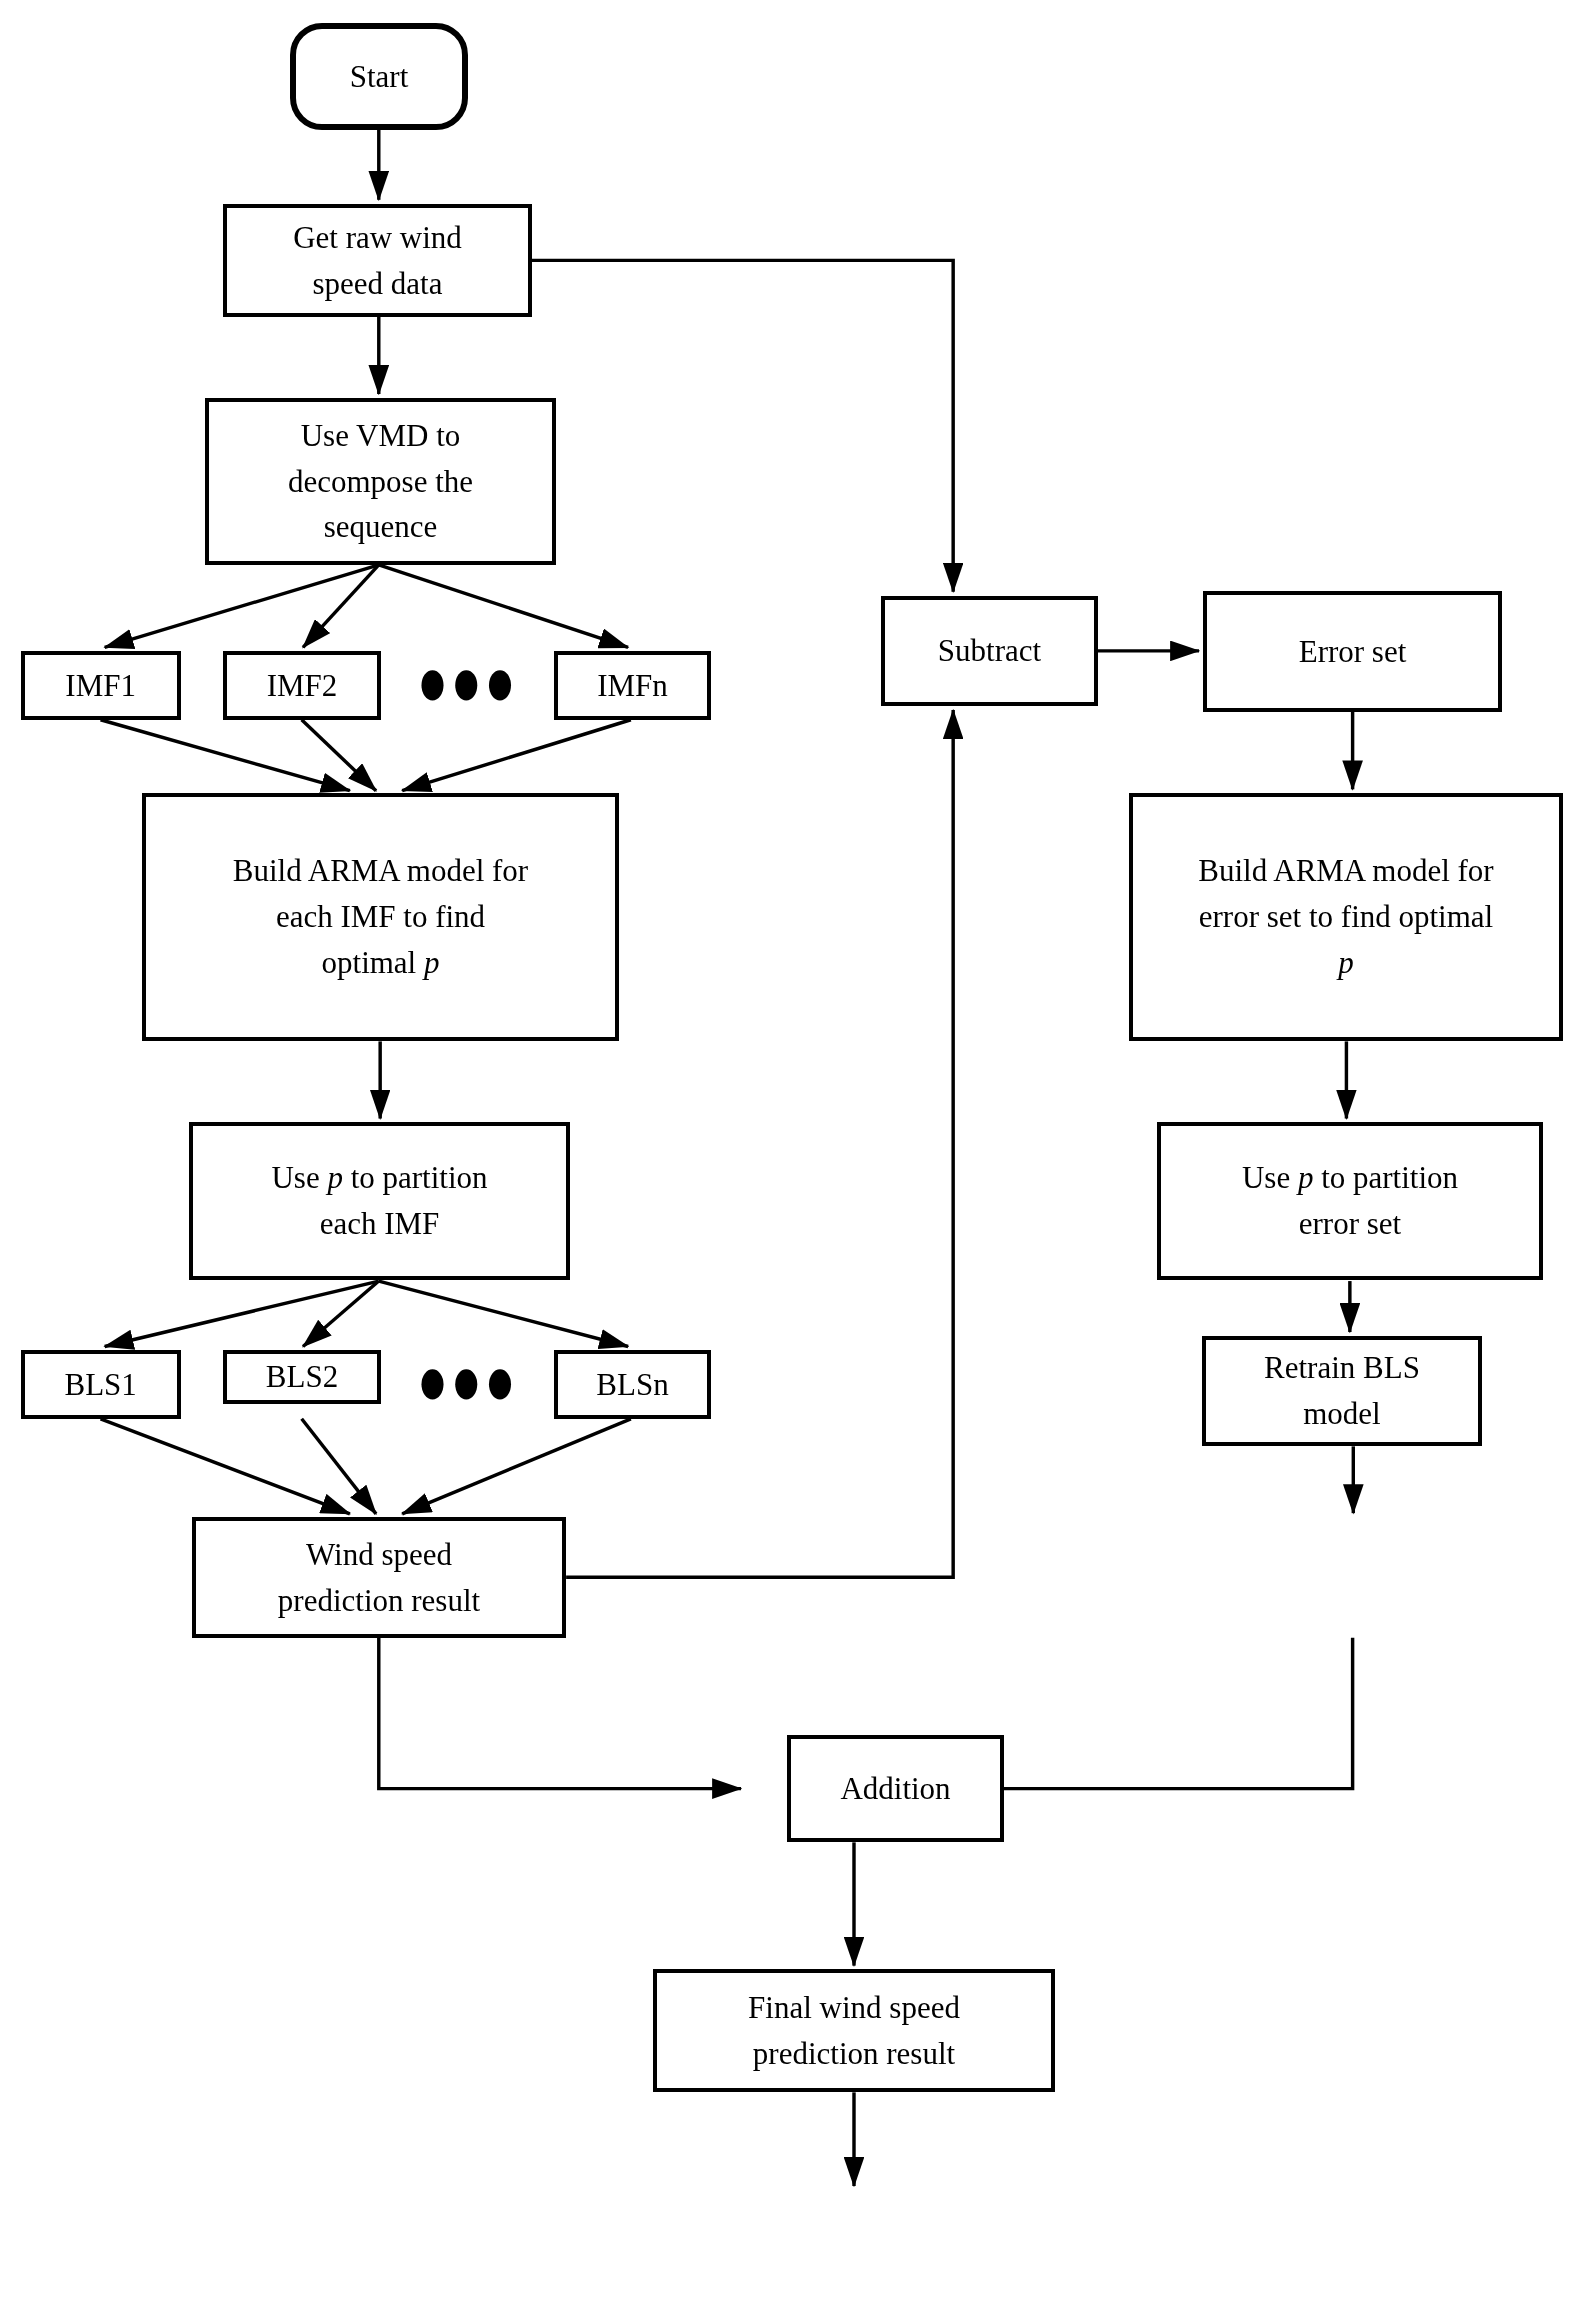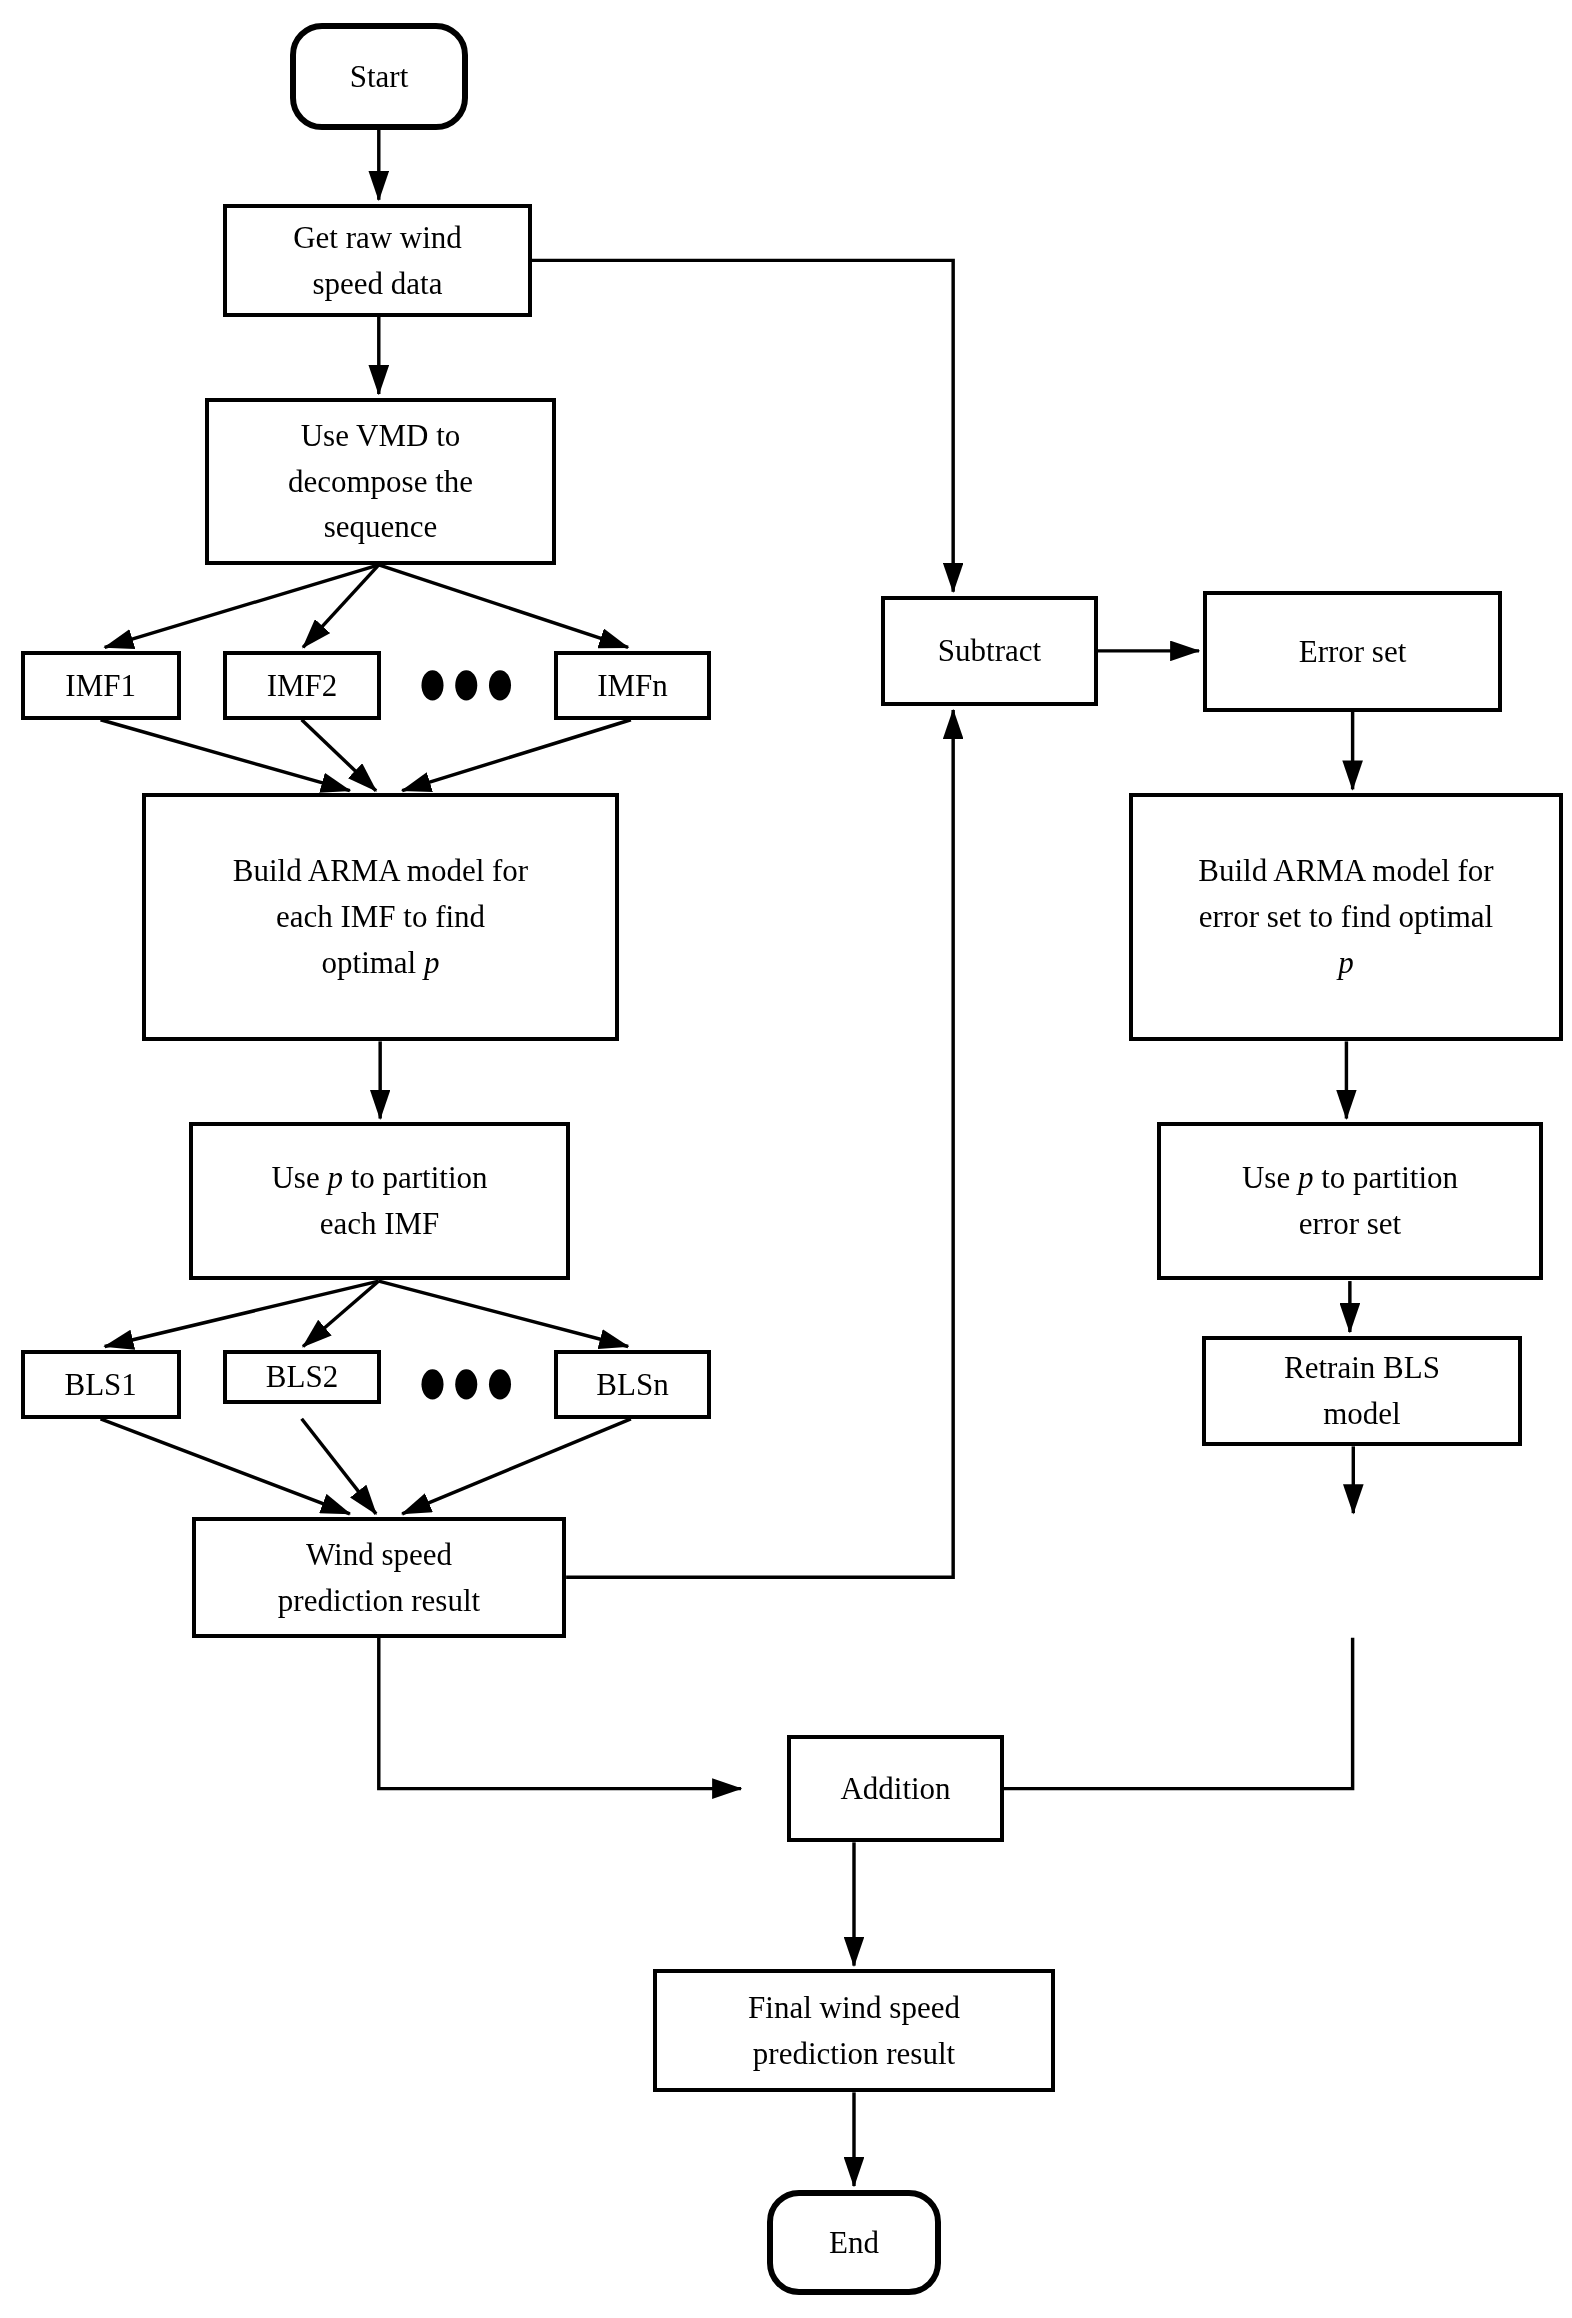--- a/index.html
+++ b/index.html
@@ -173,33 +173,30 @@
       <div class="line"><span>Build ARMA model for</span></div>
       <div class="line"><span>error set to find optimal</span></div>
       <div class="line"><i>p</i></div>
     </div>
 
   <div class="node" style="left:1157px; top:1122px; width:386px; height:158px;">
       <div class="line"><span>Use </span><i>p</i><span> to partition</span></div>
       <div class="line"><span>error set</span></div>
     </div>
 
-  <div class="node" style="left:1202px; top:1336px; width:320px; height:110px;text-align:right;">
+  <div class="node" style="left:1202px; top:1336px; width:280px; height:110px;text-align:right;">
       <div class="line"><span>Retrain BLS</span></div>
       <div class="line"><span>model</span></div>
     </div>
 
 
   <div class="node" style="left:787px; top:1735px; width:217px; height:107px;">
       <div class="line"><span>Addition</span></div>
     </div>
 
   <div class="node" style="left:653px; top:1969px; width:402px; height:123px;">
       <div class="line"><span>Final wind speed</span></div>
       <div class="line"><span>prediction result</span></div>
     </div>
 
-  <div class="node terminal" style="left:767px; top:2190px; width:174px; height:105px;">
-      <div class="line"><span>End</span></div>
-    </div>
 
 </div>
 
 
 </body></html>

